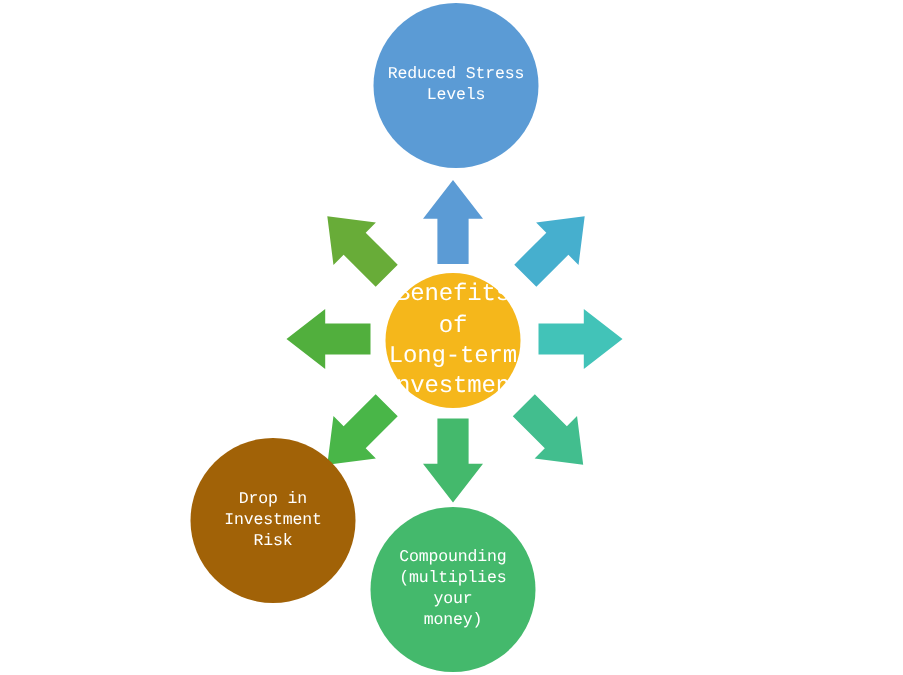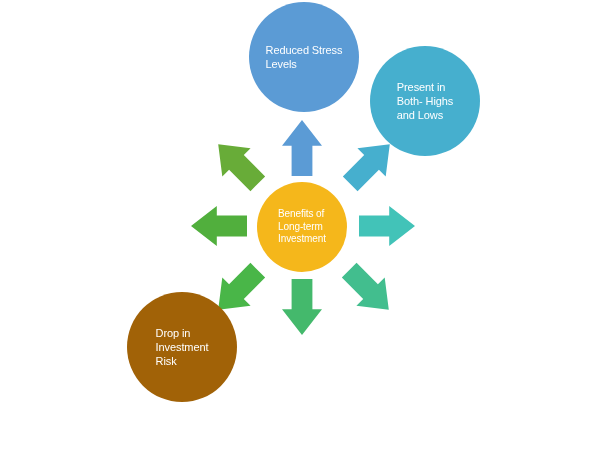--- a/index.html
+++ b/index.html
@@ -16,33 +16,34 @@
     height: 450px;
     background: #ffffff;
     overflow: hidden;
   }
   .node {
     position: absolute;
     border-radius: 50%;
     display: flex;
     align-items: center;
     justify-content: center;
-    text-align: left;
+    text-align: center;
     color: #ffffff;
     box-sizing: border-box;
     line-height: 1.28;
     letter-spacing: -0.1px;
+    font-family: Liberation Mono, monospace;
   }
   .node-label {
     display: block;
     white-space: pre-line;
     padding: 0 6px;
   }
   .hub {
-    font-size: 10px;
+    font-size: 16px;
   }
   .spoke {
     font-size: 11px;
   }
   .arrow {
     position: absolute;
     transform-origin: 50% 50%;
   }
   .arrow svg {
     display: block;
@@ -90,24 +91,24 @@
     </div>
     <div class="arrow" style="left: 168px; top: 94px; width: 140px; height: 140px; transform: rotate(315deg);">
       <svg width="140" height="140" viewBox="0 0 140 140">
         <polygon points="70.0,42.0 90.0,67.8 80.4,67.8 80.4,98.0 59.6,98.0 59.6,67.8 50.0,67.8" fill="#68AC38"></polygon>
       </svg>
     </div>
     <div class="node spoke" style="left: 249px; top: 2px; width: 110px; height: 110px; background: rgb(91, 155, 213); color: rgb(255, 255, 255);">
       <span class="node-label">Reduced Stress
 Levels</span>
     </div>
-    <div class="node spoke" style="left: 370px; top: 46px; width: 110px; height: 110px; background: rgb(70, 175, 206); color: rgb(255, 255, 255);">
-      <span class="node-label">Present  in
-Both- Highs
-and Lows</span>
+    <div class="node spoke" style="left: 247px; top: 338px; width: 110px; height: 110px; background: rgb(68, 185, 108); color: rgb(255, 255, 255);">
+      <span class="node-label">Compounding
+(multiplies your
+money)</span>
     </div>
     <div class="node spoke" style="left: 127px; top: 292px; width: 110px; height: 110px; background: #a16207; color: rgb(255, 255, 255);">
       <span class="node-label">Drop in
 Investment
 Risk</span>
     </div>
     <div class="node hub" style="left: 257px; top: 182px; width: 90px; height: 90px; background: rgb(245, 183, 27); color: rgb(255, 255, 255);">
       <span class="node-label">Benefits of
 Long-term
 Investment</span>

